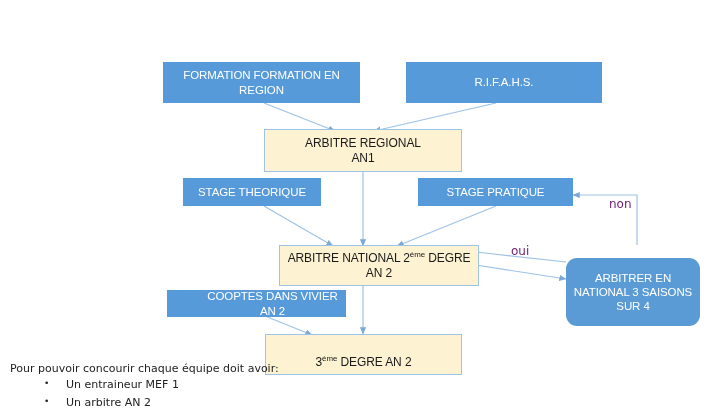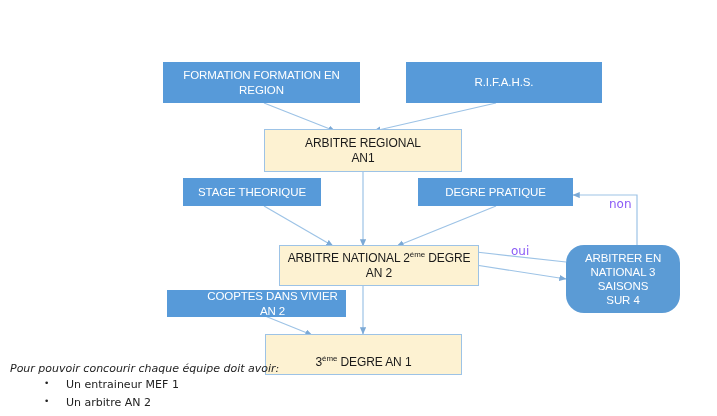--- a/index.html
+++ b/index.html
@@ -76,36 +76,36 @@
 
   sup {
     font-size: 0.66em;
     vertical-align: super;
     line-height: 0;
   }
 
   .edge-label {
     position: absolute;
     font-size: 12px;
-    color: #8b5cf6;
+    color: #701a75;
     font-family: "DejaVu Sans", sans-serif;
     z-index: 4;
     white-space: nowrap;
   }
 
   .footnote {
     position: absolute;
     left: 10px;
     top: 362px;
     font-family: "DejaVu Sans", sans-serif;
     font-size: 11px;
     color: #222222;
     z-index: 3;
   }
-  .footnote .fn-head { display: block; white-space: nowrap; font-style: italic; }
+  .footnote .fn-head { display: block; white-space: nowrap; }
   .footnote ul {
     margin: 3px 0 0 0;
     padding: 0 0 0 56px;
     list-style: none;
   }
   .footnote li {
     position: relative;
     margin: 0 0 5px 0;
     white-space: nowrap;
   }
@@ -163,41 +163,41 @@
 
   <div class="node cream" style="left:264px; top:129px; width:198px; height:43px;">
     <span class="lbl"><span>ARBITRE REGIONAL</span><br><span>AN1</span></span>
   </div>
 
   <div class="node blue" style="left:183px; top:178px; width:138px; height:28px;">
     <span class="lbl">STAGE THEORIQUE</span>
   </div>
 
   <div class="node blue" style="left:418px; top:178px; width:155px; height:28px;">
-    <span class="lbl">DEGRE PRATIQUE</span>
+    <span class="lbl">STAGE PRATIQUE</span>
   </div>
 
   <div class="edge-label" style="left:609px; top:197px;">non</div>
 
   <div class="node cream" style="left:263px; top:245px; width:200px; height:41px;margin-left:16px;">
     <span class="lbl"><span>ARBITRE NATIONAL 2</span><sup>éme</sup><span> DEGRE</span><br><span>AN 2</span></span>
   </div>
 
   <div class="edge-label" style="left:511px; top:244px;">oui</div>
 
-  <div class="node blue-round" style="left:566px; top:245px; width:114px; height:68px;border-radius:18px;">
+  <div class="node blue-round" style="left:566px; top:258px; width:134px; height:68px;">
     <span class="lbl"><span>ARBITRER EN</span><br><span>NATIONAL 3 SAISONS</span><br><span>SUR 4</span></span>
   </div>
 
   <div class="node blue" style="left:167px; top:290px; width:179px; height:27px;padding-left:32px;">
     <span class="lbl">COOPTES DANS VIVIER AN 2</span>
   </div>
 
   <div class="node cream" style="left:265px; top:334px; width:197px; height:41px;">
-    <span class="lbl"><br><span>3</span><sup>éme</sup><span> DEGRE   AN 1</span></span>
+    <span class="lbl"><br><span>3</span><sup>éme</sup><span> DEGRE   AN 2</span></span>
   </div>
 
   <div class="footnote">
     <span class="fn-head">Pour pouvoir concourir chaque équipe doit avoir:</span>
     <ul>
       <li>Un entraineur MEF 1</li>
       <li>Un arbitre AN 2</li>
     </ul>
   </div>
 

